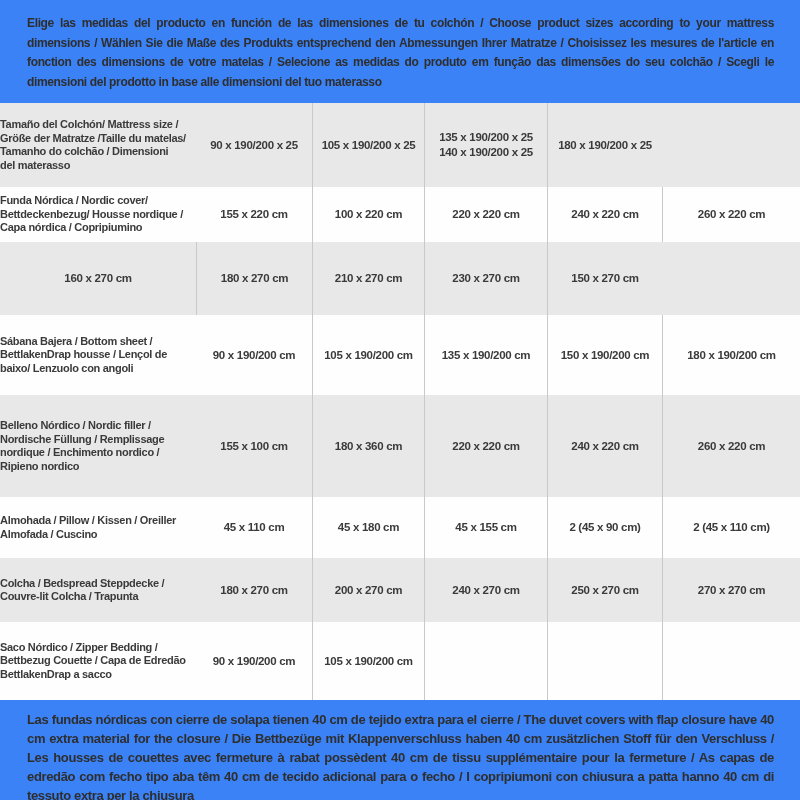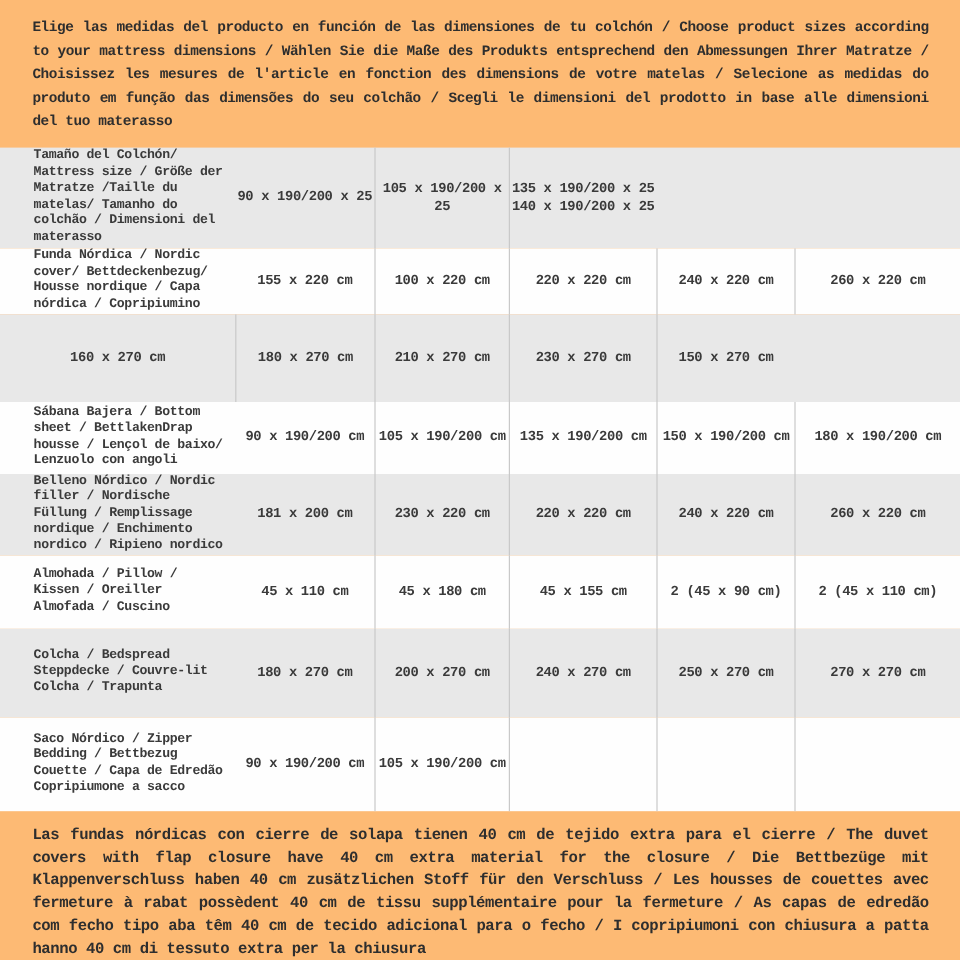--- a/index.html
+++ b/index.html
@@ -1,20 +1,20 @@
 <!DOCTYPE html>
 <html style="--row-shade: #e8e8e8; --divider: #c9c9c9; --text: #2e2e2e;"><head>
 <meta charset="utf-8">
 <style>
   html,body{margin:0;padding:0;background:#ffffff;}
   .page{
     position:relative;
     width:800px;height:800px;
-    background:#fdba74;
-    font-family:Liberation Mono, monospace;
+    background:#3b82f6;
+    font-family:Liberation Sans, sans-serif;
     color:#333;
     overflow:hidden;
   }
   .intro{
     margin:0;
     padding:14px 26px 0 27px;
     font-size:12px;
     font-weight:bold;
     line-height:19.5px;
     letter-spacing:-0.35px;
@@ -27,32 +27,31 @@
   }
   .row{
     display:grid;
     grid-template-columns:196px 116px 112px 123px 115px 138px;
     background:#fefefe;
   }
   .row.gray{background:#e8e8e8;}
   .r1{height:84px}
   .r2{height:55px}
   .r3{height:73px}
-  .r4{height:60px}
-  .r5{height:68px}
+  .r4{height:80px}
+  .r5{height:102px}
   .r6{height:61px}
-  .r7{height:74px}
+  .r7{height:64px}
   .r8{height:78px}
   .cell{
     display:flex;
     align-items:center;
     box-sizing:border-box;
   }
   .label{
-    padding-left:28px;
     padding-right:10px;
     font-size:11px;
     font-weight:bold;
     line-height:13.5px;
     letter-spacing:-0.3px;
     color:#3a3a3a;
   }
   .val{
     justify-content:center;
     text-align:center;
@@ -83,20 +82,21 @@
   <p class="intro">Elige las medidas del producto en función de las dimensiones de tu colchón / Choose product sizes according to your mattress dimensions / Wählen Sie die Maße des Produkts entsprechend den Abmessungen Ihrer Matratze / Choisissez les mesures de l'article en fonction des dimensions de votre matelas / Selecione as medidas do produto em função das dimensões do seu colchão / Scegli le dimensioni del prodotto in base alle dimensioni del tuo materasso</p>
 
   <div class="size-table">
 
     <div class="row r1 gray">
       <div class="cell label">Tamaño del Colchón/ Mattress size / Größe der Matratze /Taille du matelas/ Tamanho do colchão / Dimensioni del materasso</div>
       <div class="cell val">90 x 190/200 x 25</div>
       <div class="cell val">105 x 190/200 x 25</div>
       <div class="cell val">135 x 190/200 x 25
 140 x 190/200 x 25</div>
+      <div class="cell val">180 x 190/200 x 25</div>
     </div>
 
     <div class="row r2">
       <div class="cell label">Funda Nórdica / Nordic cover/ Bettdeckenbezug/ Housse nordique / Capa nórdica / Copripiumino</div>
       <div class="cell val">155 x 220 cm</div>
       <div class="cell val">100 x 220 cm</div>
       <div class="cell val">220 x 220 cm</div>
       <div class="cell val">240 x 220 cm</div>
       <div class="cell val">260 x 220 cm</div>
     </div>
@@ -113,22 +113,22 @@
       <div class="cell label">Sábana Bajera / Bottom sheet / BettlakenDrap housse / Lençol de baixo/ Lenzuolo con angoli</div>
       <div class="cell val">90 x 190/200 cm</div>
       <div class="cell val">105 x 190/200 cm</div>
       <div class="cell val">135 x 190/200 cm</div>
       <div class="cell val">150 x 190/200 cm</div>
       <div class="cell val">180 x 190/200 cm</div>
     </div>
 
     <div class="row r5 gray">
       <div class="cell label">Belleno Nórdico / Nordic filler / Nordische Füllung / Remplissage nordique / Enchimento nordico / Ripieno nordico</div>
-      <div class="cell val">181 x 200 cm</div>
-      <div class="cell val">230 x 220 cm</div>
+      <div class="cell val">155 x 100 cm</div>
+      <div class="cell val">180 x 360 cm</div>
       <div class="cell val">220 x 220 cm</div>
       <div class="cell val">240 x 220 cm</div>
       <div class="cell val">260 x 220 cm</div>
     </div>
 
     <div class="row r6">
       <div class="cell label">Almohada / Pillow / Kissen / Oreiller Almofada / Cuscino</div>
       <div class="cell val">45 x 110 cm</div>
       <div class="cell val">45 x 180 cm</div>
       <div class="cell val">45 x 155 cm</div>
@@ -139,21 +139,21 @@
     <div class="row r7 gray">
       <div class="cell label">Colcha / Bedspread Steppdecke / Couvre-lit Colcha / Trapunta</div>
       <div class="cell val">180 x 270 cm</div>
       <div class="cell val">200 x 270 cm</div>
       <div class="cell val">240 x 270 cm</div>
       <div class="cell val">250 x 270 cm</div>
       <div class="cell val">270 x 270 cm</div>
     </div>
 
     <div class="row r8">
-      <div class="cell label">Saco Nórdico / Zipper Bedding / Bettbezug Couette / Capa de Edredão Copripiumone a sacco</div>
+      <div class="cell label">Saco Nórdico / Zipper Bedding / Bettbezug Couette / Capa de Edredão BettlakenDrap a sacco</div>
       <div class="cell val">90 x 190/200 cm</div>
       <div class="cell val">105 x 190/200 cm</div>
       <div class="cell val"></div>
       <div class="cell val"></div>
       <div class="cell val"></div>
     </div>
 
   </div>
 
   <p class="footnote">Las fundas nórdicas con cierre de solapa tienen 40 cm de tejido extra para el cierre / The duvet covers with flap closure have 40 cm extra material for the closure / Die Bettbezüge mit Klappenverschluss haben 40 cm zusätzlichen Stoff für den Verschluss / Les housses de couettes avec fermeture à rabat possèdent 40 cm de tissu supplémentaire pour la fermeture / As capas de edredão com fecho tipo aba têm 40 cm de tecido adicional para o fecho / I copripiumoni con chiusura a patta hanno 40 cm di tessuto extra per la chiusura</p>

